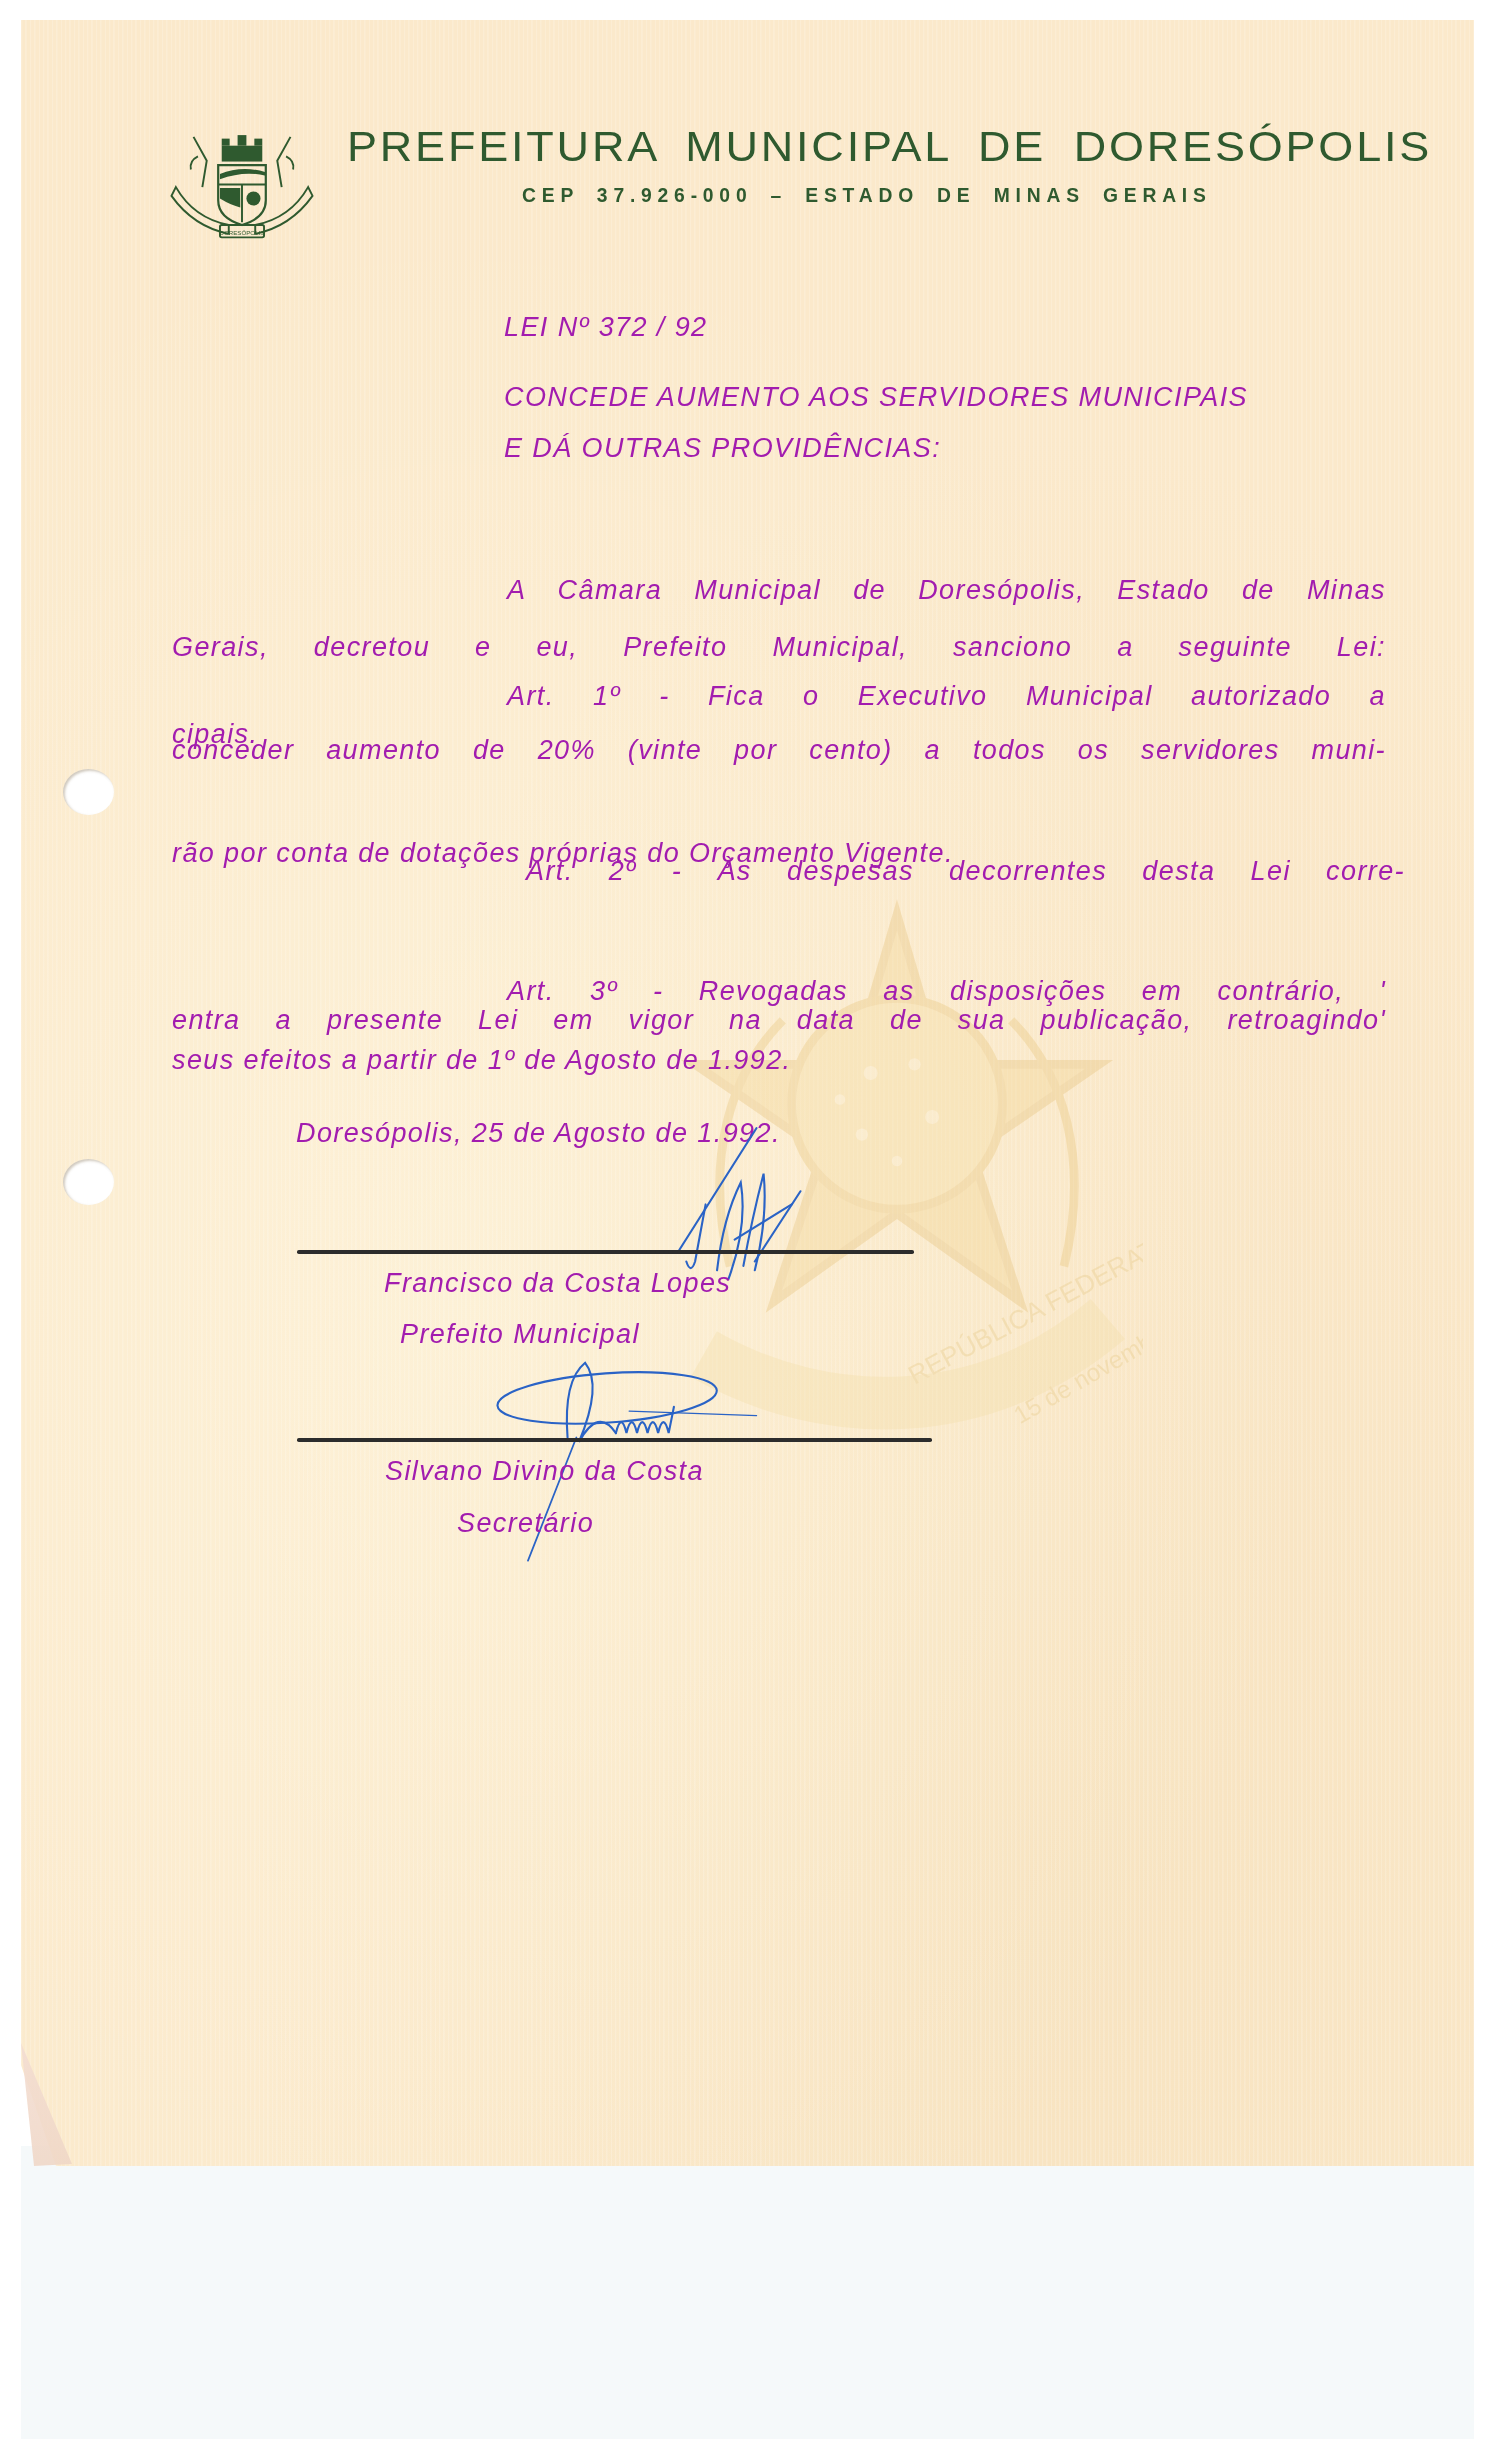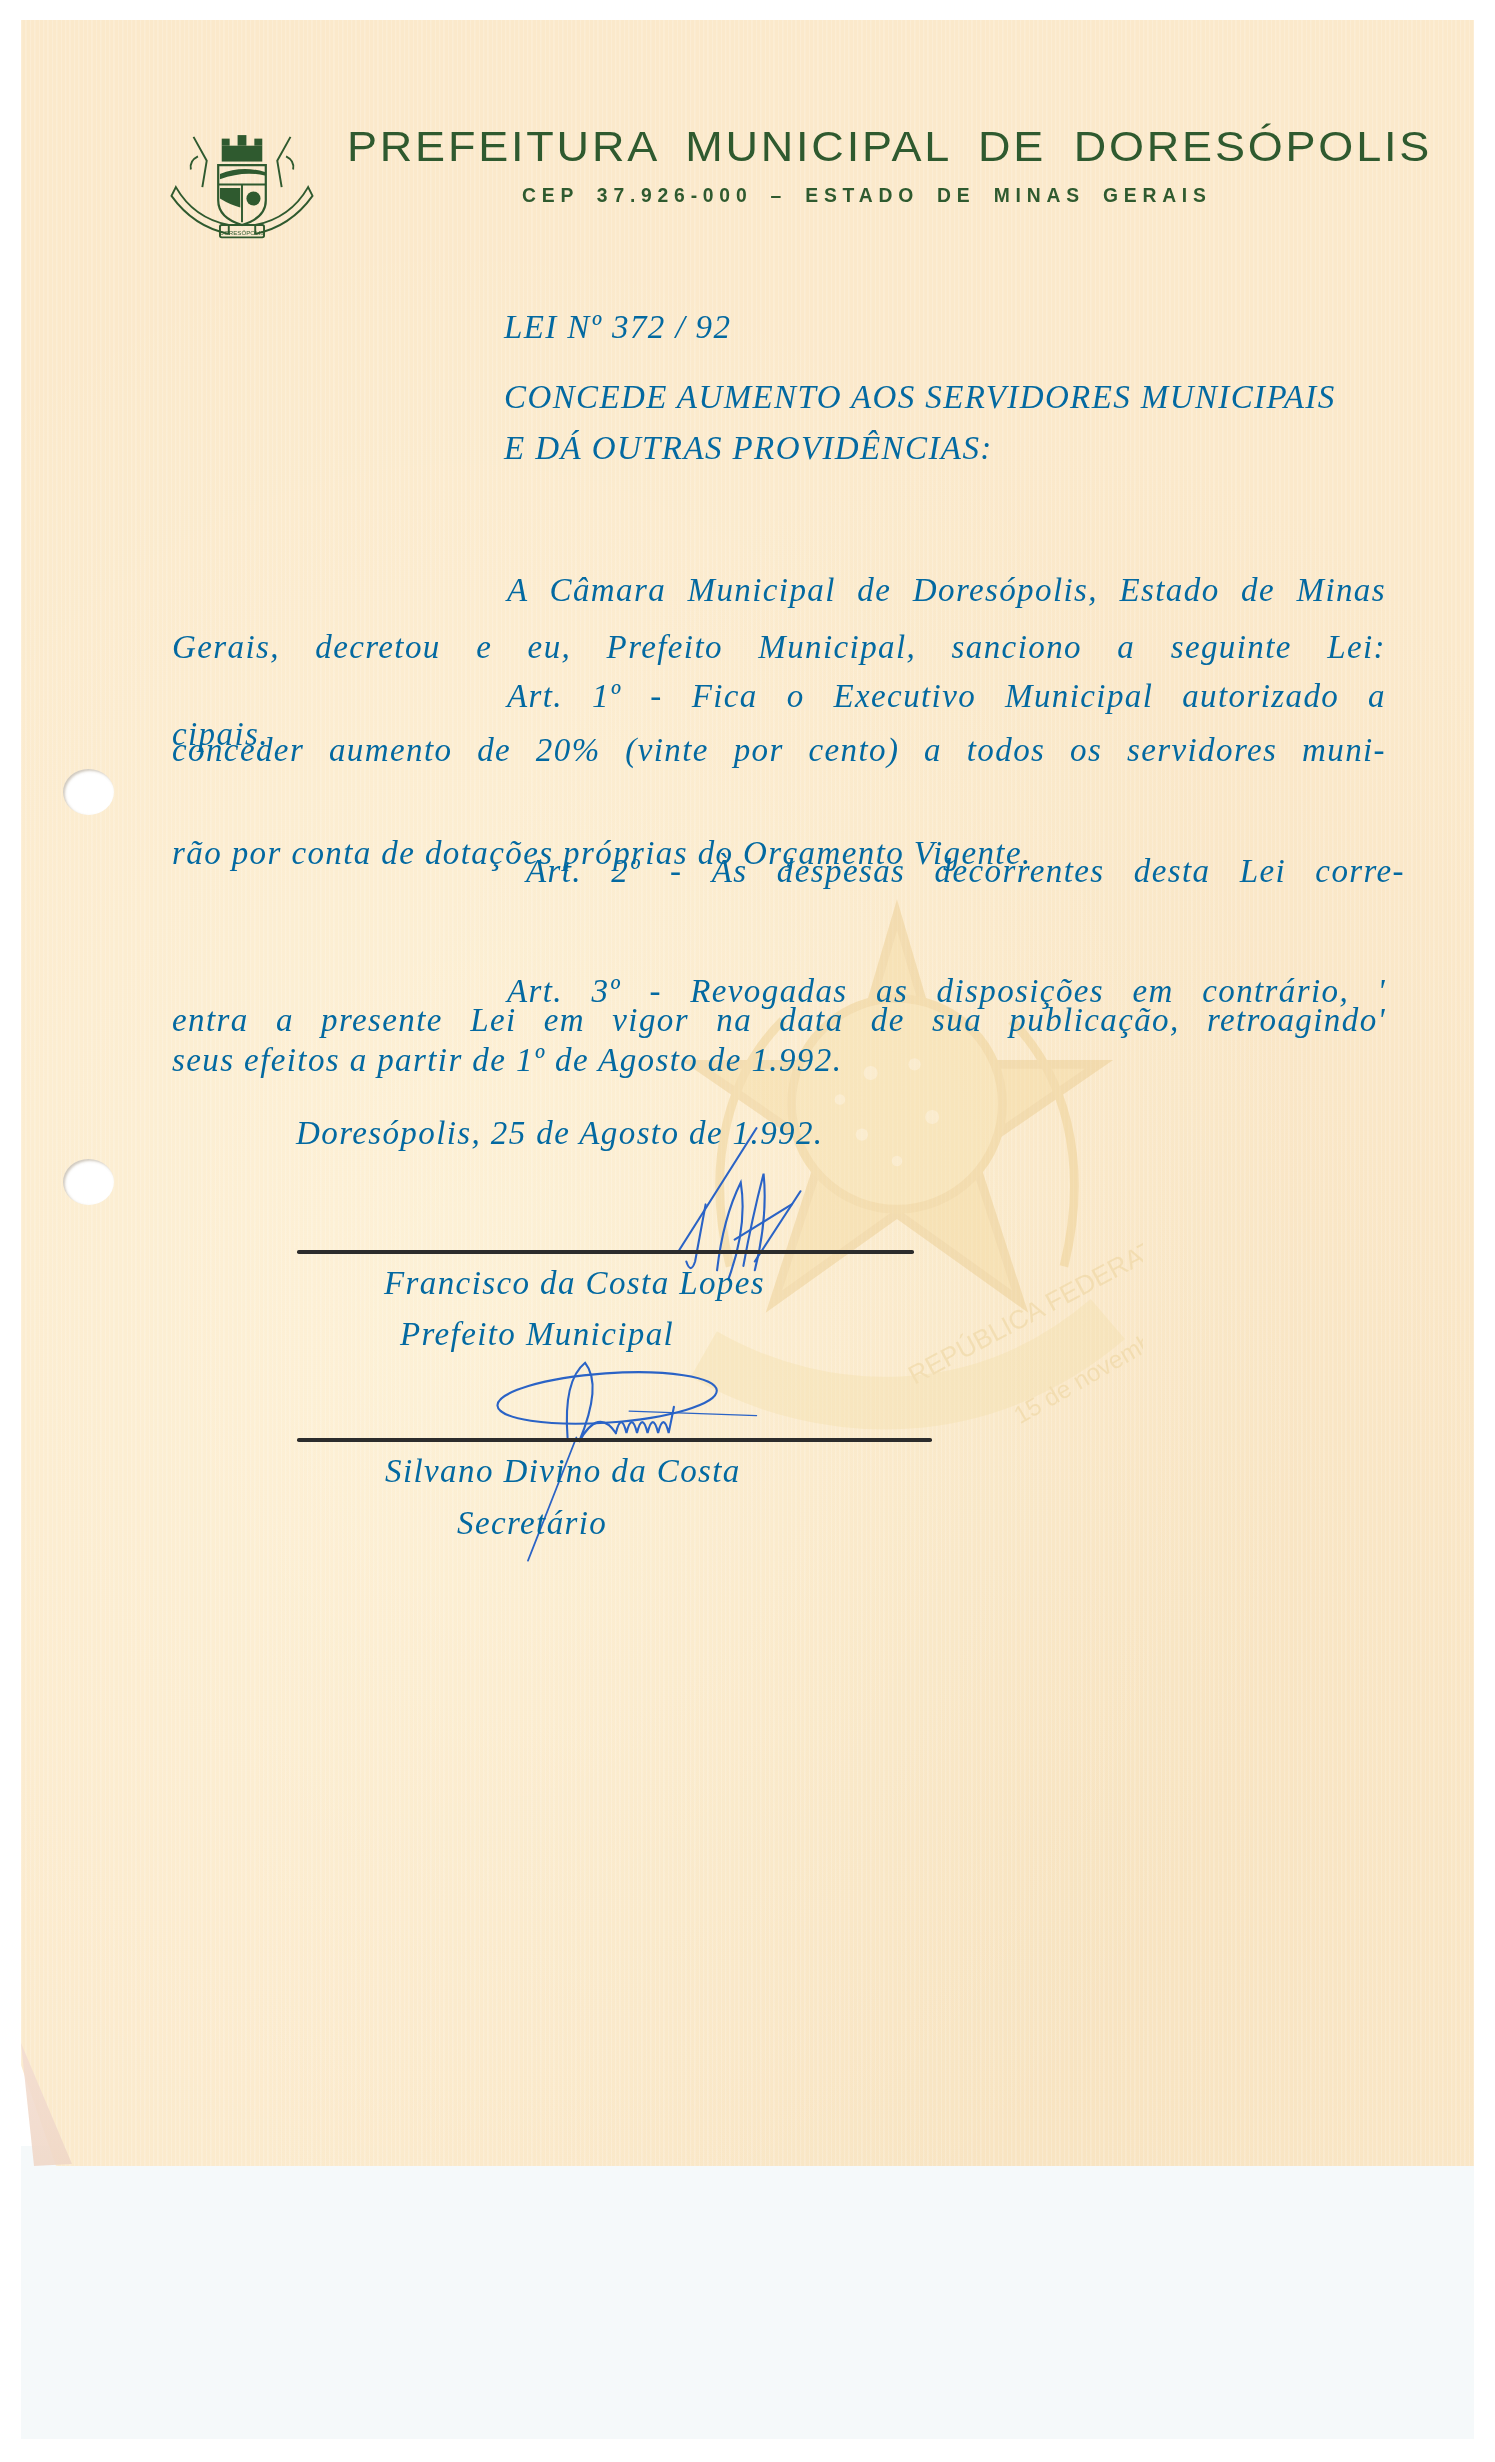--- a/index.html
+++ b/index.html
@@ -39,22 +39,22 @@
     letter-spacing: 2.8px; word-spacing: 12.3px; white-space: nowrap; line-height: 53px;
     transform: scaleY(0.95);
   }
   .lh-sub {
     position: absolute; left: 498px; top: 185px;
     font-family: "Liberation Sans", sans-serif; font-size: 19.3px; color: #2f5a2f;
     letter-spacing: 5.8px; word-spacing: 7px; white-space: nowrap; font-weight: bold; margin-left: 24px;
   }
   
   .tw {
-    position: absolute; font-family: Liberation Serif, serif; font-style: italic;
-    font-size: 33px; color: #0369a1; white-space: pre; line-height: 35px;
+    position: absolute; font-family: Liberation Sans, sans-serif; font-style: italic;
+    font-size: 27px; color: #a21caf; white-space: pre; line-height: 35px;
     letter-spacing: 1.4px;
   }
   .just { display: block; width: 1214px; text-align-last: justify; text-align: justify; white-space: normal; }
   .sig-line { position: absolute; height: 3.5px; background: #2c2c2c; border-radius: 1.8px; }
   .watermark { position: absolute; left: 651px; top: 897px; width: 492px; height: 563px; opacity: 0.35; pointer-events: none; }
   .signature { position: absolute; pointer-events: none; }
 </style>
 </head>
 <body>
 

